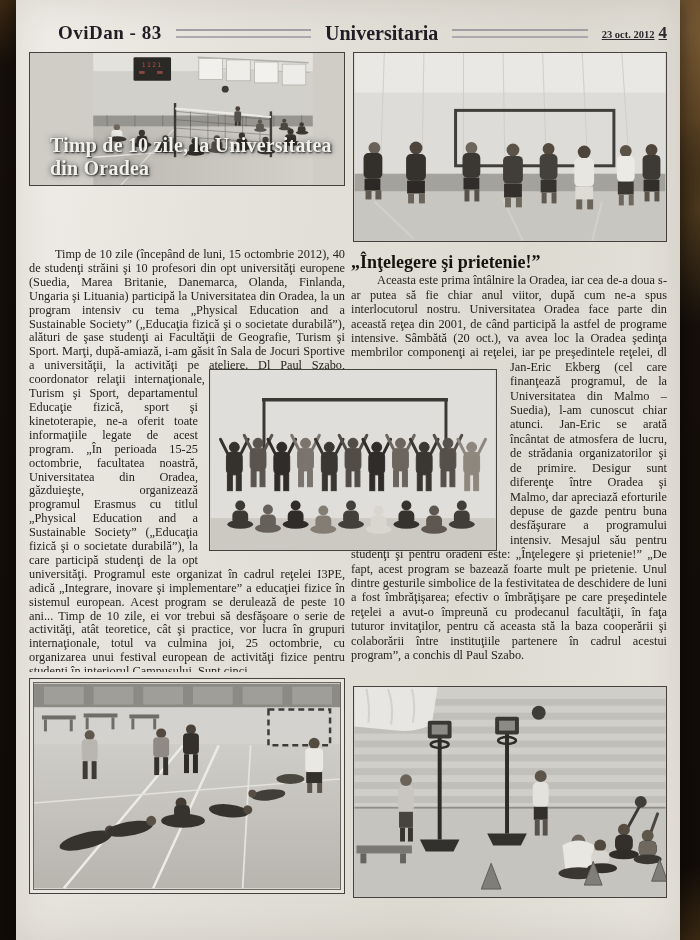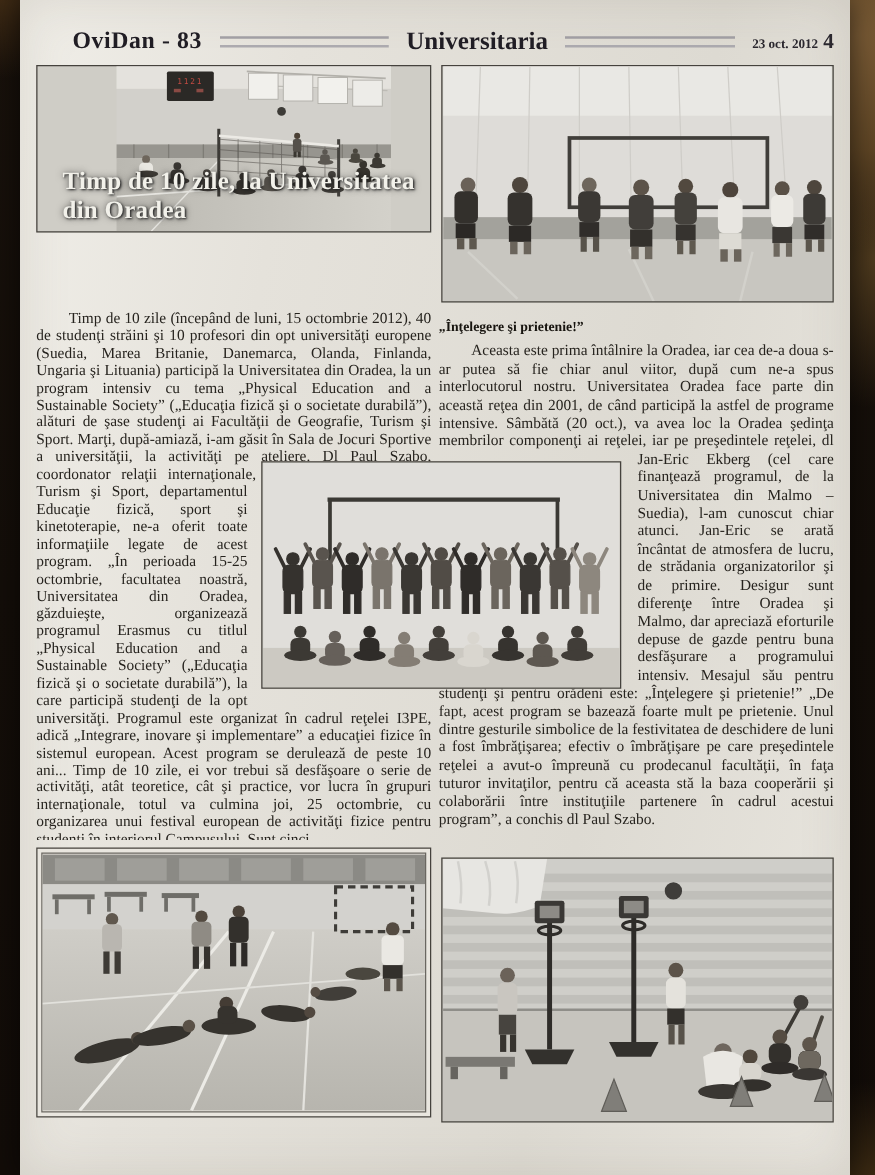--- a/index.html
+++ b/index.html
@@ -13,21 +13,21 @@
     font-family:"Liberation Serif", serif;}
   .page{position:absolute;left:16px;top:0;width:664px;height:940px;box-sizing:border-box;
     padding:20px 13px 0 13px;
     background:linear-gradient(100deg,#f0eee8 0%,#e5e2db 28%,#dddad2 68%,#e8e5de 100%);
     box-shadow:0 0 22px rgba(0,0,0,.6), inset 0 0 40px rgba(120,110,95,.18);}
   
   .hdr{display:flex;align-items:center;height:26px;color:#201d24;margin-left:29px;}
   .masthead{font-weight:bold;font-size:19px;letter-spacing:.5px;white-space:nowrap;}
   .rule{flex:1;height:5px;margin:0 14px;border-top:2px solid #96949b;border-bottom:2px solid #a3a1a8;opacity:.85;}
   .section{font-weight:bold;font-size:20px;white-space:nowrap;}
-  .dateline{white-space:nowrap;font-weight:bold;font-size:10.5px;color:#2a272e;}
+  .dateline{white-space:nowrap;font-weight:bold;font-size:10.5px;color:#2a272e;text-decoration:underline;}
   .pagenum{font-size:17px;margin-left:4px;}
   
   .photo{margin:0;position:relative;box-sizing:border-box;border:1px solid #45423d;background:#cfcdc6;overflow:hidden;}
   .photo svg{display:block;width:100%;height:100%;}
   .framed{padding:3px;background:#e9e6df;}
   .framed svg{border:1px solid #6a6761;box-sizing:border-box;}
   .top-photos{display:flex;gap:8px;margin-top:6px;}
   .photo-tl{width:316px;height:134px;padding-left:32px;}
   .photo-tr{width:314px;height:190px;}
   .photo-caption{position:absolute;left:20px;bottom:5px;color:#f2f1ea;font-weight:bold;font-size:20px;
@@ -37,21 +37,21 @@
     text-align:left;line-height:26px;white-space:nowrap;}
   
   .article-body{position:relative;display:flex;gap:6px;margin-top:6px;height:424px;overflow:hidden;}
   .col{width:316px;color:#26231e;font-size:12.3px;text-align:justify;}
   .col-left{line-height:13.9px;}
   .col-right{line-height:14.4px;}
   .para{margin:0;}
   .para.indent{text-indent:26px;}
   .spacer-right{float:right;width:140px;height:178px;margin-left:7px;}
   .spacer-left{float:left;width:152px;height:178px;margin-right:7px;}
-  .subhead{margin:7px 0 4px 0;font-size:11px;font-weight:bold;color:#17140f;}
+  .subhead{margin:7px 0 4px 0;font-size:18px;font-weight:bold;color:#17140f;}
   .photo-mid{position:absolute;left:180px;top:121px;width:288px;height:182px;}
   
   .bottom-photos{display:flex;gap:8px;margin-top:6px;align-items:flex-start;}
   .photo-bl{width:316px;height:216px;}
   .photo-br{width:314px;height:212px;margin-top:8px;}
   
   .arm{stroke-width:3;stroke-linecap:round;fill:none;}
   text.led{font-family:"DejaVu Sans Mono", monospace;font-size:9px;letter-spacing:2px;fill:#c24b42;}
 </style>
 </head>

